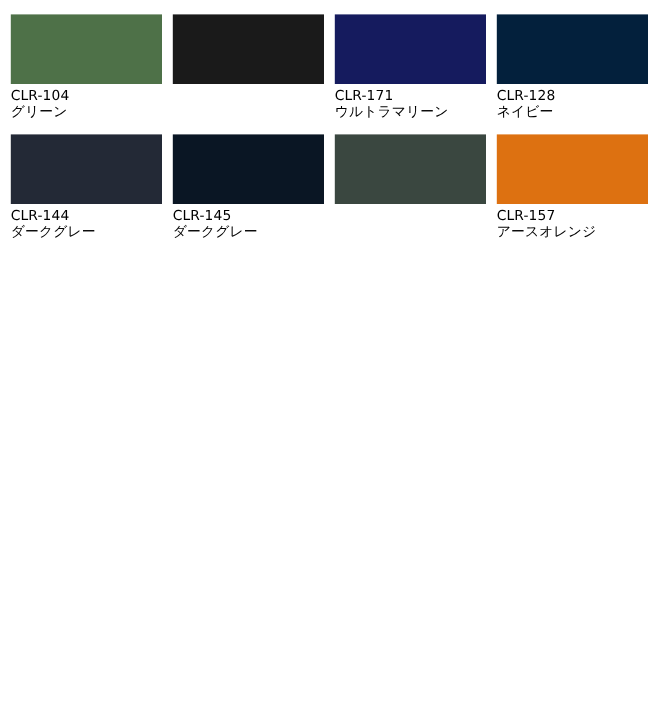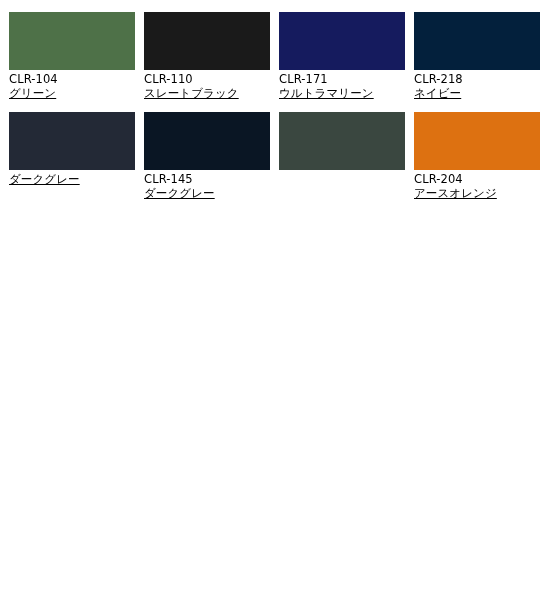--- a/index.html
+++ b/index.html
@@ -50,75 +50,71 @@
     color: #000000;
     letter-spacing: 0.1px;
     white-space: nowrap;
   }
   .swatch-name {
     display: block;
     font-size: 11.5px;
     color: #000000;
     letter-spacing: 0.1px;
     white-space: nowrap;
-    text-decoration: underline;
   }
 </style>
 </head>
 <body>
 
 <div id="swatch-grid">
     <div class="swatch-row">
       <div class="swatch-cell">
         <div class="swatch-chip" title="グリーン" style="background: rgb(78, 113, 72);"></div>
         <div class="swatch-caption">
           <span class="swatch-code">CLR-104</span>
           <span class="swatch-name">グリーン</span>
         </div>
       </div>
       <div class="swatch-cell">
         <div class="swatch-chip" title="スレートブラック" style="background: rgb(26, 26, 26);"></div>
-        <div class="swatch-caption">
-          <span class="swatch-code">CLR-110</span>
-          <span class="swatch-name">スレートブラック</span>
-        </div>
       </div>
       <div class="swatch-cell">
         <div class="swatch-chip" title="ウルトラマリーン" style="background: rgb(21, 27, 94);"></div>
         <div class="swatch-caption">
           <span class="swatch-code">CLR-171</span>
           <span class="swatch-name">ウルトラマリーン</span>
         </div>
       </div>
       <div class="swatch-cell">
         <div class="swatch-chip" title="ネイビー" style="background: rgb(3, 32, 60);"></div>
         <div class="swatch-caption">
-          <span class="swatch-code">CLR-218</span>
+          <span class="swatch-code">CLR-128</span>
           <span class="swatch-name">ネイビー</span>
         </div>
       </div>
     </div>
     <div class="swatch-row">
       <div class="swatch-cell">
         <div class="swatch-chip" title="ダークグレー" style="background: rgb(35, 41, 54);"></div>
         <div class="swatch-caption">
+          <span class="swatch-code">CLR-144</span>
           <span class="swatch-name">ダークグレー</span>
         </div>
       </div>
       <div class="swatch-cell">
         <div class="swatch-chip" title="ブルーブラック" style="background: rgb(10, 22, 36);"></div>
         <div class="swatch-caption">
           <span class="swatch-code">CLR-145</span>
           <span class="swatch-name">ダークグレー</span>
         </div>
       </div>
       <div class="swatch-cell">
         <div class="swatch-chip" title="モスグリーン" style="background: rgb(58, 71, 64);"></div>
       </div>
       <div class="swatch-cell">
         <div class="swatch-chip" title="アースオレンジ" style="background: rgb(221, 113, 17);"></div>
         <div class="swatch-caption">
-          <span class="swatch-code">CLR-204</span>
+          <span class="swatch-code">CLR-157</span>
           <span class="swatch-name">アースオレンジ</span>
         </div>
       </div>
     </div>
   </div>
 
 </body></html>

